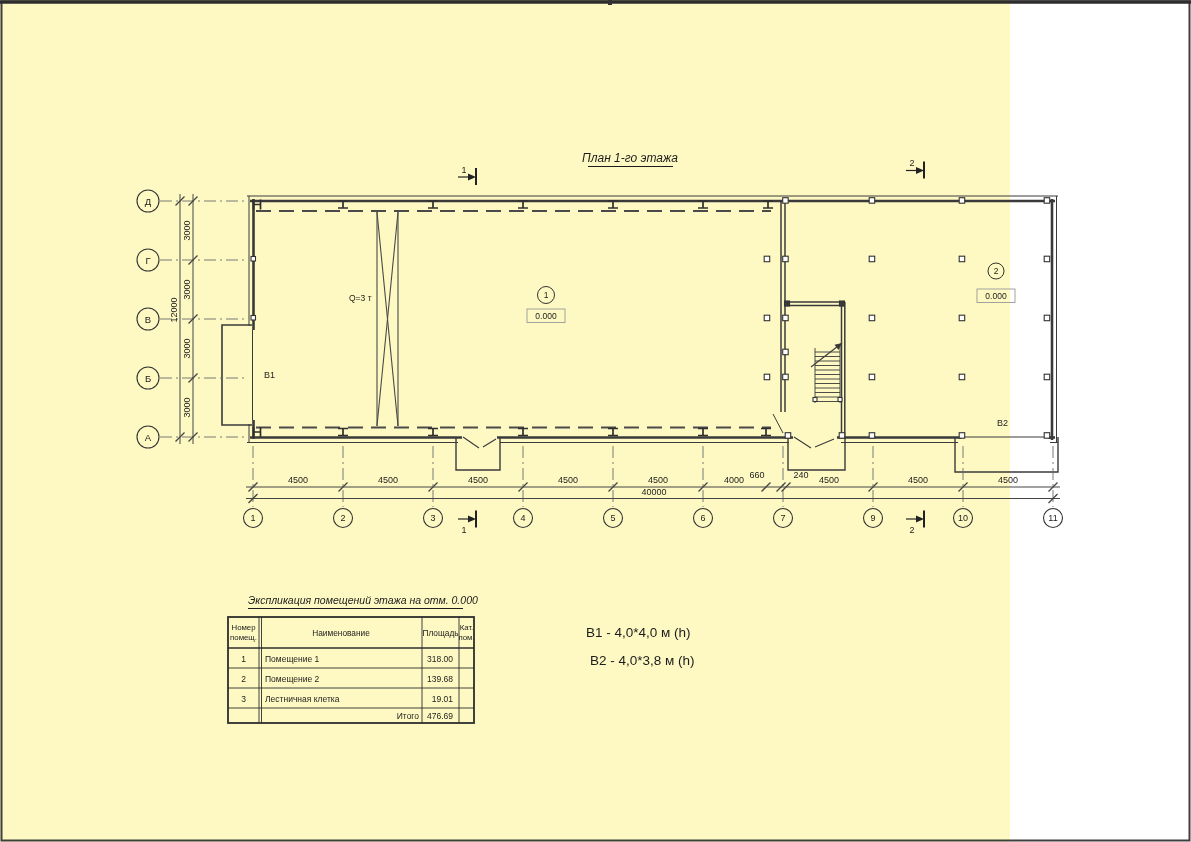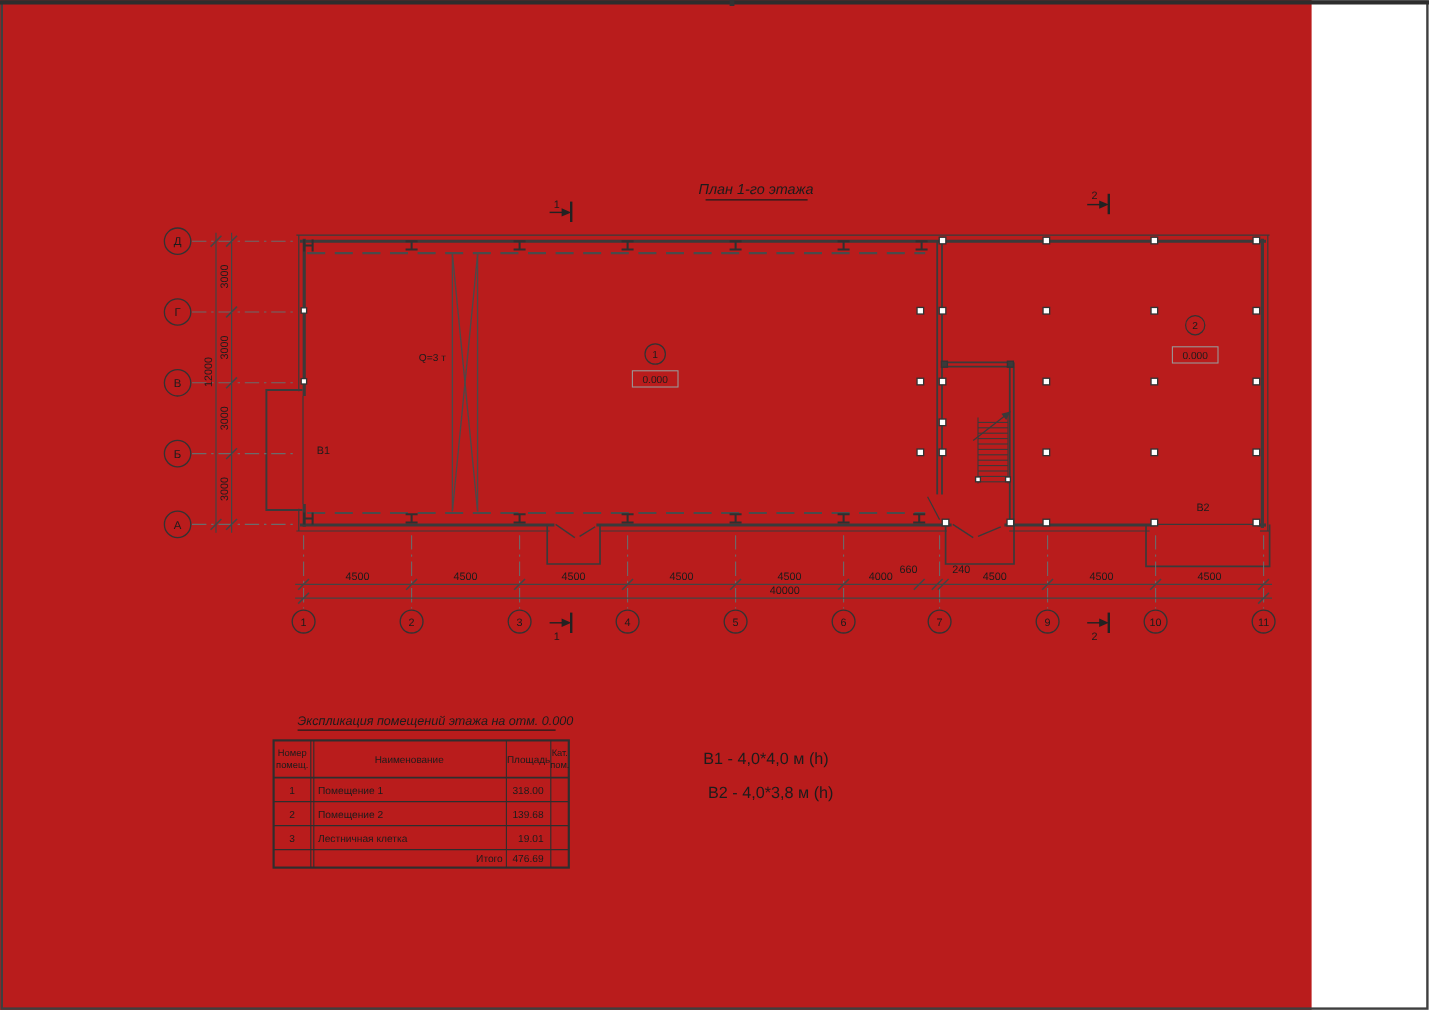--- a/index.html
+++ b/index.html
@@ -1,16 +1,16 @@
 <!DOCTYPE html>
 <html><head>
 <meta charset="utf-8">
 <style>
   html,body{margin:0;padding:0;background:#ffffff;}
-  .sheet{width:1093px;height:842px;position:relative;background:#b91c1c;
+  .sheet{width:1010px;height:842px;position:relative;background:#fef9c3;
          font-family:"Liberation Sans", sans-serif;}
   svg text{fill:#1c1c1c;font-family:"Liberation Sans", sans-serif;}
   svg line, svg path, svg polyline, svg rect, svg circle{vector-effect:none;}
   .ital{font-style:italic;}
 </style>
 </head>
 <body>
 
 <div class="sheet">
 <svg width="1191" height="842" viewBox="0 0 1191 842">

